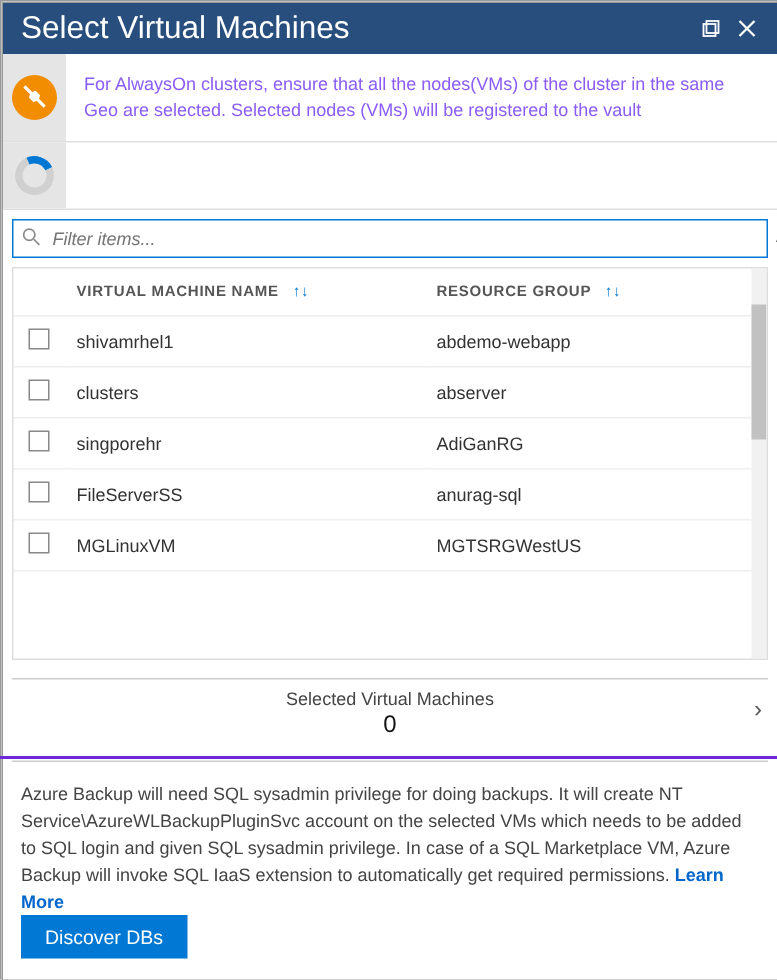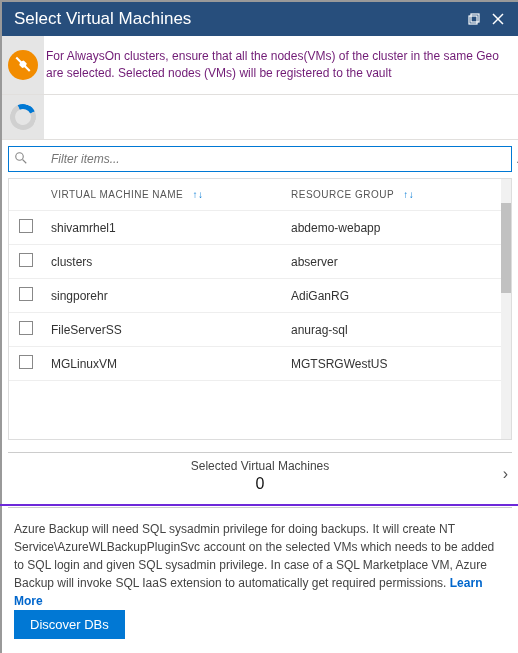--- a/index.html
+++ b/index.html
@@ -17,21 +17,21 @@
   }
   *, *::before, *::after { box-sizing: border-box; }
 
   .titlebar {
     background: #274e7c;
     color: #ffffff;
     height: 34px;
     display: flex;
     align-items: center;
     padding: 0 8px 0 12px;
-    font-size: 17px;
+    font-size: 21px;
   }
   .titlebar .title { flex: 1; }
   .titlebar .winbtn {
     width: 24px;
     height: 24px;
     display: flex;
     align-items: center;
     justify-content: center;
     cursor: pointer;
   }
@@ -44,23 +44,23 @@
   .info-icon-box {
     width: 42px;
     min-width: 42px;
     height: 58px;
     background: #e5e5e5;
     display: flex;
     align-items: center;
     justify-content: center;
   }
   .info-text {
-    padding: 8px 2px;
+    padding: 8px 12px;
     font-size: 12px;
-    color: #701a75;
+    color: #8b5cf6;
     line-height: 1.4;
   }
 
   .discover-icon-box {
     width: 42px;
     min-width: 42px;
     height: 44px;
     background: #e5e5e5;
     display: flex;
     align-items: center;
@@ -82,21 +82,20 @@
   }
 
   .filter-box {
     margin: 6px 6px 0 6px;
     border: 1px solid #0078d4;
     height: 26px;
     display: flex;
     align-items: center;
     padding: 0 6px;
     position: relative;
-    gap: 16px;
   }
   .filter-box input {
     flex:1;
     border:none;
     outline:none;
     font-style: italic;
     font-size: 12px;
     color: #888;
   }
   .filter-box .search-icon { color:#888; margin-right:6px; }
@@ -131,21 +130,21 @@
   }
   table {
     border-collapse: collapse;
     width: calc(100% - 10px);
   }
   th {
     text-align:left;
     font-size:10px;
     letter-spacing:0.5px;
     color:#555;
-    font-weight:400;
+    font-weight:700;
     padding: 10px 8px 10px 8px;
     border-bottom:1px solid #eee;
   }
   th.sortable .sort-icon {
     font-size:10px;
     color:#0078d4;
     margin-left:6px;
   }
   td {
     padding: 8px 8px;

